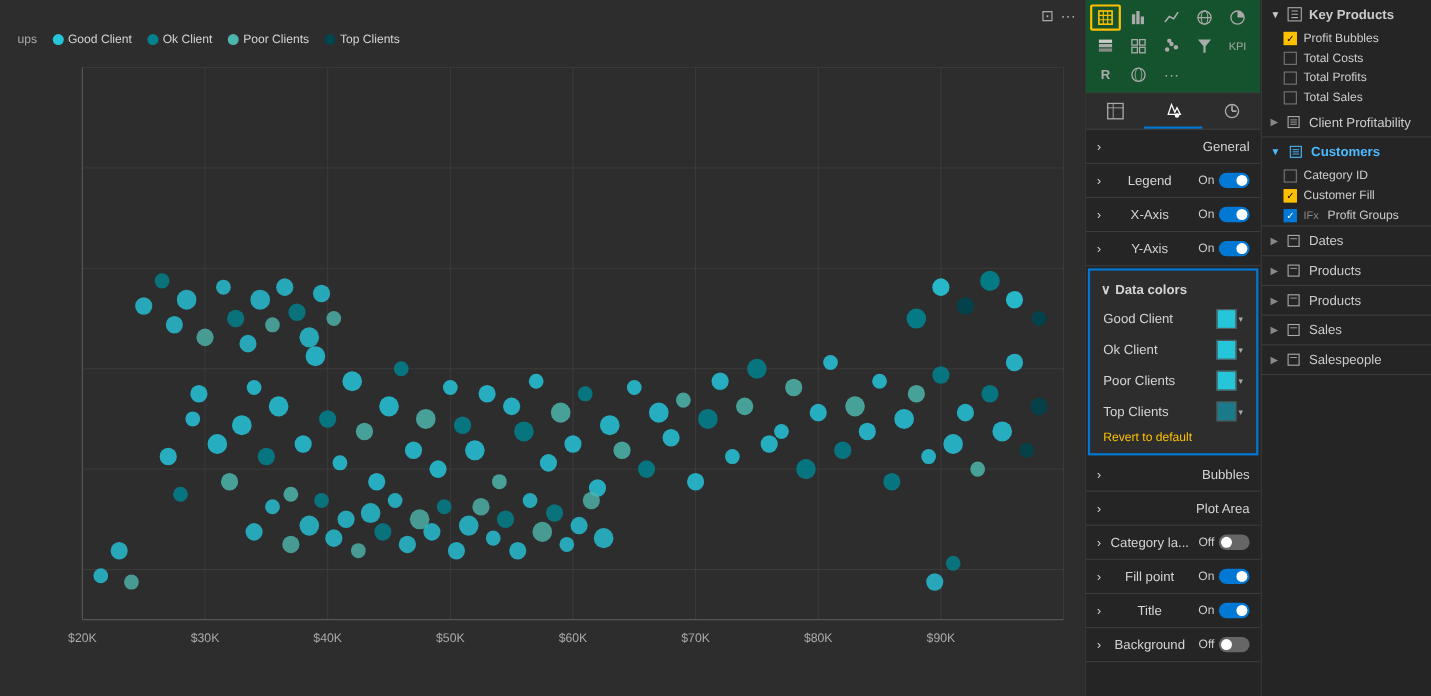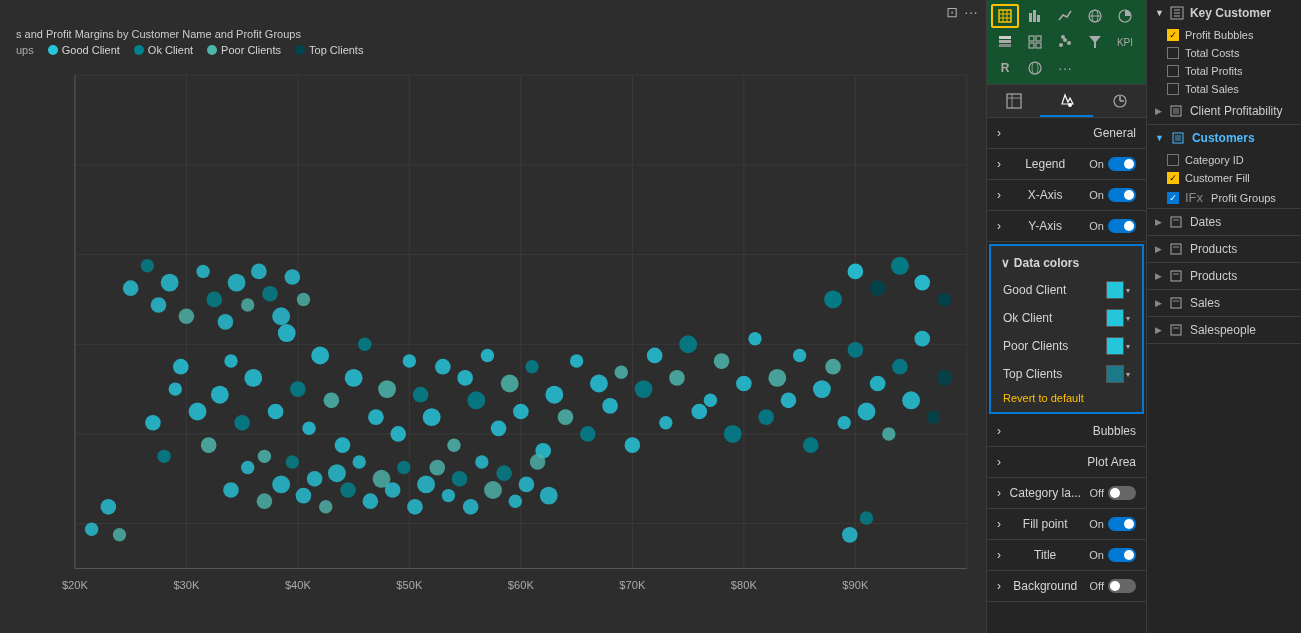--- a/index.html
+++ b/index.html
@@ -312,21 +312,20 @@
 </head>
 <body>
 
 <div class="main-area">
 
   <div class="chart-toolbar">
     <span class="chart-toolbar-icon">⊡</span>
     <span class="chart-toolbar-icon">···</span>
   </div>
 
-  <div class="chart-title">s and Profit Margins by Customer Name and Profit Groups</div>
 
   <div class="chart-legend">
     <span style="color:#aaa;font-size:11px;">ups</span>
     <div class="legend-item">
       <div class="legend-dot" style="background:#26c6da;"></div>
       <span>Good Client</span>
     </div>
     <div class="legend-item">
       <div class="legend-dot" style="background:#00838f;"></div>
       <span>Ok Client</span>
@@ -743,21 +742,21 @@
 <div class="fields-panel">
 
   <div class="key-measures-header">
     <span style="font-size:9px;">▼</span>
     <svg width="14" height="14" viewBox="0 0 14 14" style="margin:0 2px;">
         <rect x="1" y="1" width="12" height="12" fill="none" stroke="#aaa" stroke-width="1"></rect>
         <line x1="4" y1="4" x2="10" y2="4" stroke="#aaa" stroke-width="1"></line>
         <line x1="4" y1="7" x2="10" y2="7" stroke="#aaa" stroke-width="1"></line>
         <line x1="4" y1="10" x2="10" y2="10" stroke="#aaa" stroke-width="1"></line>
       </svg>
-    <span>Key Customer</span>
+    <span>Key Products</span>
   </div>
 
   <div class="field-item">
     <div class="field-checkbox checked">✓</div>
     <span>Profit Bubbles</span>
   </div>
 
   <div class="field-item">
     <div class="field-checkbox"></div>
     <span>Total Costs</span>
@@ -803,21 +802,21 @@
       <span>Category ID</span>
     </div>
 
     <div class="field-item">
       <div class="field-checkbox checked">✓</div>
       <span>Customer Fill</span>
     </div>
 
     <div class="field-item">
       <div class="field-checkbox checked-blue">✓</div>
-      <span style="font-size:13px;color:#888;margin-right:2px;">IFx</span>
+      <span style="font-size:10px;color:#888;margin-right:2px;">IFx</span>
       <span>Profit Groups</span>
     </div>
   </div>
 
   <div class="fields-section">
     <div class="fields-section-header">
       <span class="section-chevron">▶</span>
       <svg width="12" height="12" viewBox="0 0 12 12" style="margin:0 2px;">
           <rect x="1" y="1" width="10" height="10" fill="none" stroke="#aaa" stroke-width="1"></rect>
           <line x1="3" y1="4" x2="9" y2="4" stroke="#aaa" stroke-width="0.8"></line>

